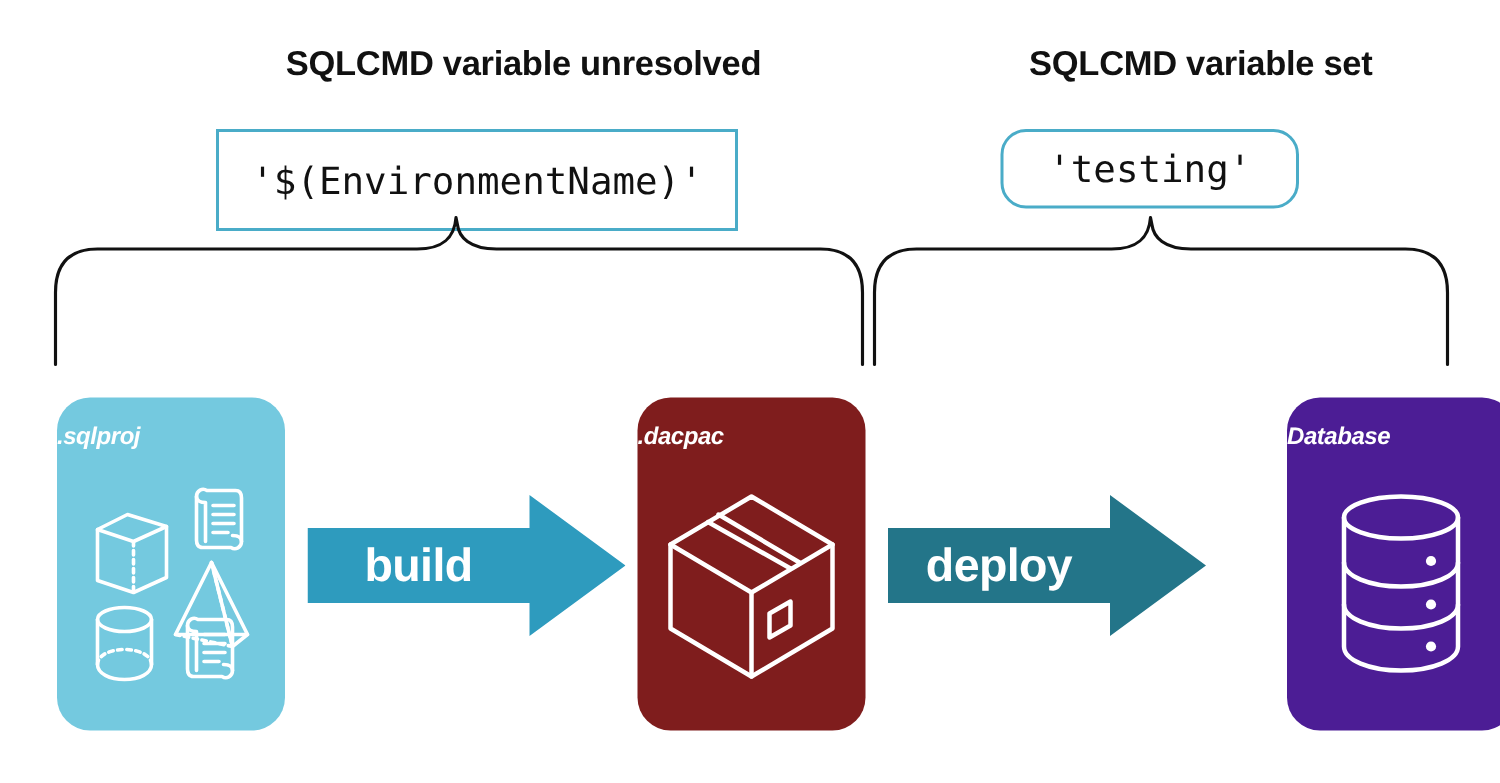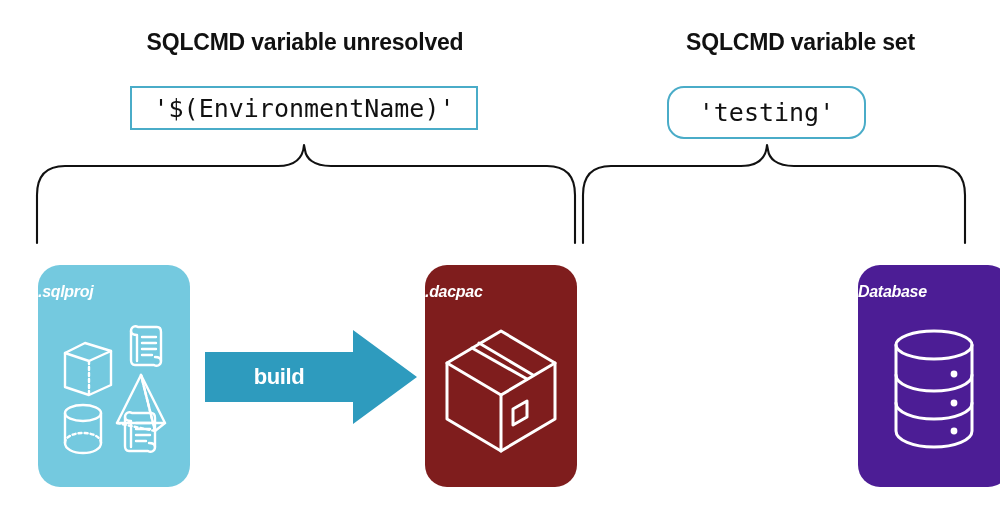--- a/index.html
+++ b/index.html
@@ -27,39 +27,39 @@
     position: absolute;
     font-family: "Liberation Sans", sans-serif;
     font-weight: bold;
     font-size: 23px;
     color: #111111;
     letter-spacing: -0.2px;
     text-align: center;
     white-space: nowrap;
     line-height: 1;
   }
-  #heading-left  { left: 0;   top: 31px; width: 610px; }
+  #heading-left  { left: 0;   top: 31px; width: 610px; padding-left: 44px; }
   #heading-right { left: 608px; top: 31px; width: 385px; }
 
   
   .code-box {
     position: absolute;
     box-sizing: border-box;
     border: 2px solid #4aacc8;
     background: #ffffff;
     display: flex;
     align-items: center;
     justify-content: center;
     font-family: "DejaVu Sans Mono", "Liberation Mono", monospace;
     font-size: 25px;
     color: #111111;
     letter-spacing: 0px;
     white-space: nowrap;
   }
-  #code-box-left  { left: 130px; top: 86px; width: 348px; height: 44px; }
+  #code-box-left  { left: 144px; top: 86px; width: 348px; height: 68px; }
   #code-box-right { left: 667px; top: 86px; width: 199px; height: 53px; border-radius: 17px; }
 
   
   .brace-svg { position: absolute; left: 0; top: 0; }
 
   
   .stage-box {
     position: absolute;
     border-radius: 22px;
     box-sizing: border-box;
@@ -99,21 +99,21 @@
     position: absolute;
     left: 0;
     top: 0;
     width: 148px;
     height: 94px;
     display: flex;
     align-items: center;
     justify-content: center;
     font-family: "Liberation Sans", sans-serif;
     font-weight: bold;
-    font-size: 22px;
+    font-size: 31px;
     color: #ffffff;
     letter-spacing: -0.4px;
     pointer-events: none;
   }
 </style>
 </head>
 <body>
 
 <div class="stage">
 
@@ -203,20 +203,26 @@
         <path d="M 60,72 L 60,128"></path>
 
         <path d="M 31,25 L 86,56"></path>
         <path d="M 38,20 L 92,52"></path>
 
         <path d="M 72,86 L 86,78 L 86,94 L 72,102 Z"></path>
       </g>
     </svg>
   </div>
 
+  <div class="arrow-wrap" id="arrow-deploy">
+    <svg width="212" height="94" viewBox="0 0 212 94" aria-hidden="true">
+      <path d="M 0,22 L 148,22 L 148,0 L 212,47 L 148,94 L 148,72 L 0,72 Z" fill="#237589"></path>
+    </svg>
+    <div class="arrow-label">deploy</div>
+  </div>
 
   <div class="stage-box" id="box-database">
     <div class="box-label">Database</div>
     <svg class="box-art" id="art-database" width="96" height="126" viewBox="0 0 96 126" aria-hidden="true">
       <g fill="none" stroke="#ffffff" stroke-width="3" stroke-linejoin="round" stroke-linecap="round">
 
         <path d="M 10,20 L 10,106 C 10,115 27,122 48,122 C 69,122 86,115 86,106 L 86,20"></path>
         <ellipse cx="48" cy="20" rx="38" ry="14"></ellipse>
 
         <path d="M 10,50 C 10,59 27,66 48,66 C 69,66 86,59 86,50"></path>

